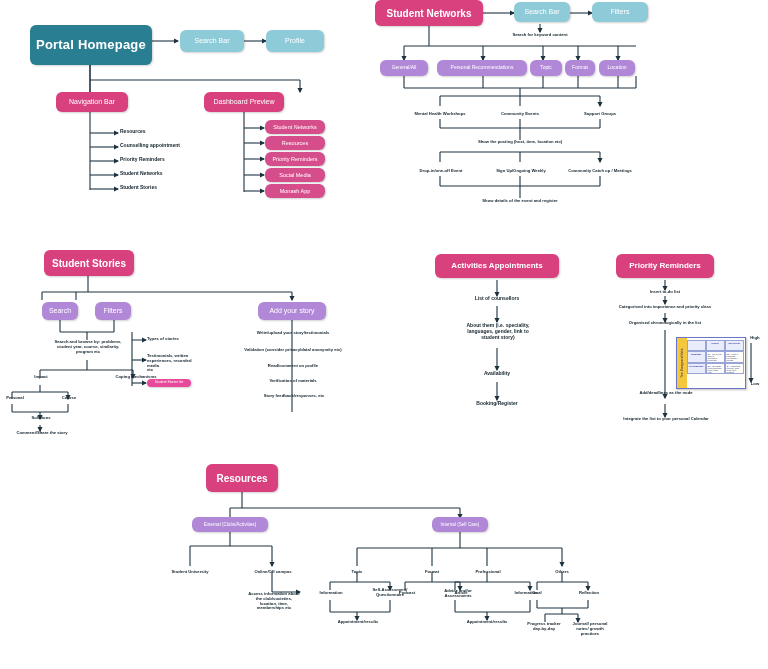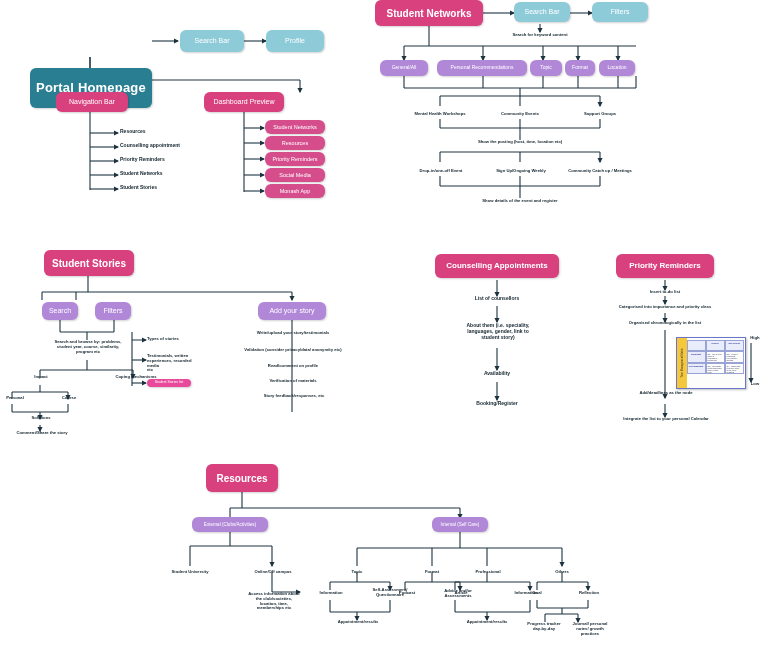--- a/index.html
+++ b/index.html
@@ -121,21 +121,21 @@
       <path d="M432,572 V582 M405,582 H460 M405,582 V590 M460,582 V590" marker-end="url(#ar)"></path>
       <path d="M487,572 V582 M455,582 H530 M455,582 V590 M530,582 V590" marker-end="url(#ar)"></path>
       <path d="M455,600 V612 M455,612 H530 M530,600 V612 M487,612 V620" marker-end="url(#ar)"></path>
       <path d="M562,572 V582 M537,582 H588 M537,582 V590 M588,582 V590" marker-end="url(#ar)"></path>
       <path d="M537,600 V608 M537,608 H588 M588,600 V608 M562,608 V614"></path>
       <path d="M545,614 V622 M578,614 V622" marker-end="url(#ar)"></path>
       <path d="M545,614 H578"></path>
     </g>
   </svg>
 
-  <div class="node n-teal title-lg" style="left:30px;top:25px;width:122px;height:40px;margin-top:43px;">Portal Homepage</div>
+  <div class="node n-teal title-lg" style="left:30px;top:25px;width:122px;height:40px;">Portal Homepage</div>
   <div class="node n-blue title-sm" style="left:180px;top:30px;width:64px;height:22px;">Search Bar</div>
   <div class="node n-blue title-sm" style="left:266px;top:30px;width:58px;height:22px;">Profile</div>
 
   <div class="node n-pink title-sm" style="left:56px;top:92px;width:72px;height:20px;">Navigation Bar</div>
   <div class="node n-pink title-sm" style="left:204px;top:92px;width:80px;height:20px;">Dashboard Preview</div>
 
   <div class="lbl s5" style="left:120px;top:129px;width:80px;text-align:left;">Resources</div>
   <div class="lbl s5" style="left:120px;top:143px;width:90px;text-align:left;">Counselling appointment</div>
   <div class="lbl s5" style="left:120px;top:157px;width:90px;text-align:left;">Priority Reminders</div>
   <div class="lbl s5" style="left:120px;top:171px;width:90px;text-align:left;">Student Networks</div>
@@ -191,21 +191,21 @@
 experiences, recorded media
 etc</div>
   <div class="node n-pinksm" style="left:147px;top:379px;width:44px;height:8px;font-size:3.4px;">Student Stories list</div>
 
   <div class="lbl s4" style="left:245px;top:331px;width:96px;">Write/upload your story/testimonials</div>
   <div class="lbl s4" style="left:240px;top:348px;width:106px;">Validation (consider privacy/data/ anonymity etc)</div>
   <div class="lbl s4" style="left:252px;top:364px;width:82px;">Read/comment on profile</div>
   <div class="lbl s4" style="left:252px;top:379px;width:82px;">Verification of materials</div>
   <div class="lbl s4" style="left:248px;top:394px;width:92px;">Story feedback/responses, etc</div>
 
-  <div class="node n-pink title-sm" style="left:435px;top:254px;width:124px;height:24px;font-size:8px;font-weight:bold;">Counselling Appointments</div>
+  <div class="node n-pink title-sm" style="left:435px;top:254px;width:124px;height:24px;font-size:8px;font-weight:bold;">Activities Appointments</div>
   <div class="lbl s5" style="left:452px;top:296px;width:90px;">List of counsellors</div>
   <div class="lbl s5" style="left:452px;top:323px;width:92px;">About them (i.e. speciality,
 languages, gender, link to
 student story)</div>
   <div class="lbl s5" style="left:462px;top:371px;width:70px;">Availability</div>
   <div class="lbl s5" style="left:458px;top:401px;width:78px;">Booking/Register</div>
 
   <div class="node n-pink title-sm" style="left:616px;top:254px;width:98px;height:24px;font-size:8px;font-weight:bold;">Priority Reminders</div>
   <div class="lbl s4" style="left:625px;top:290px;width:80px;">Insert to-do list</div>
   <div class="lbl s4" style="left:600px;top:305px;width:130px;">Categorised into importance and priority class</div>

